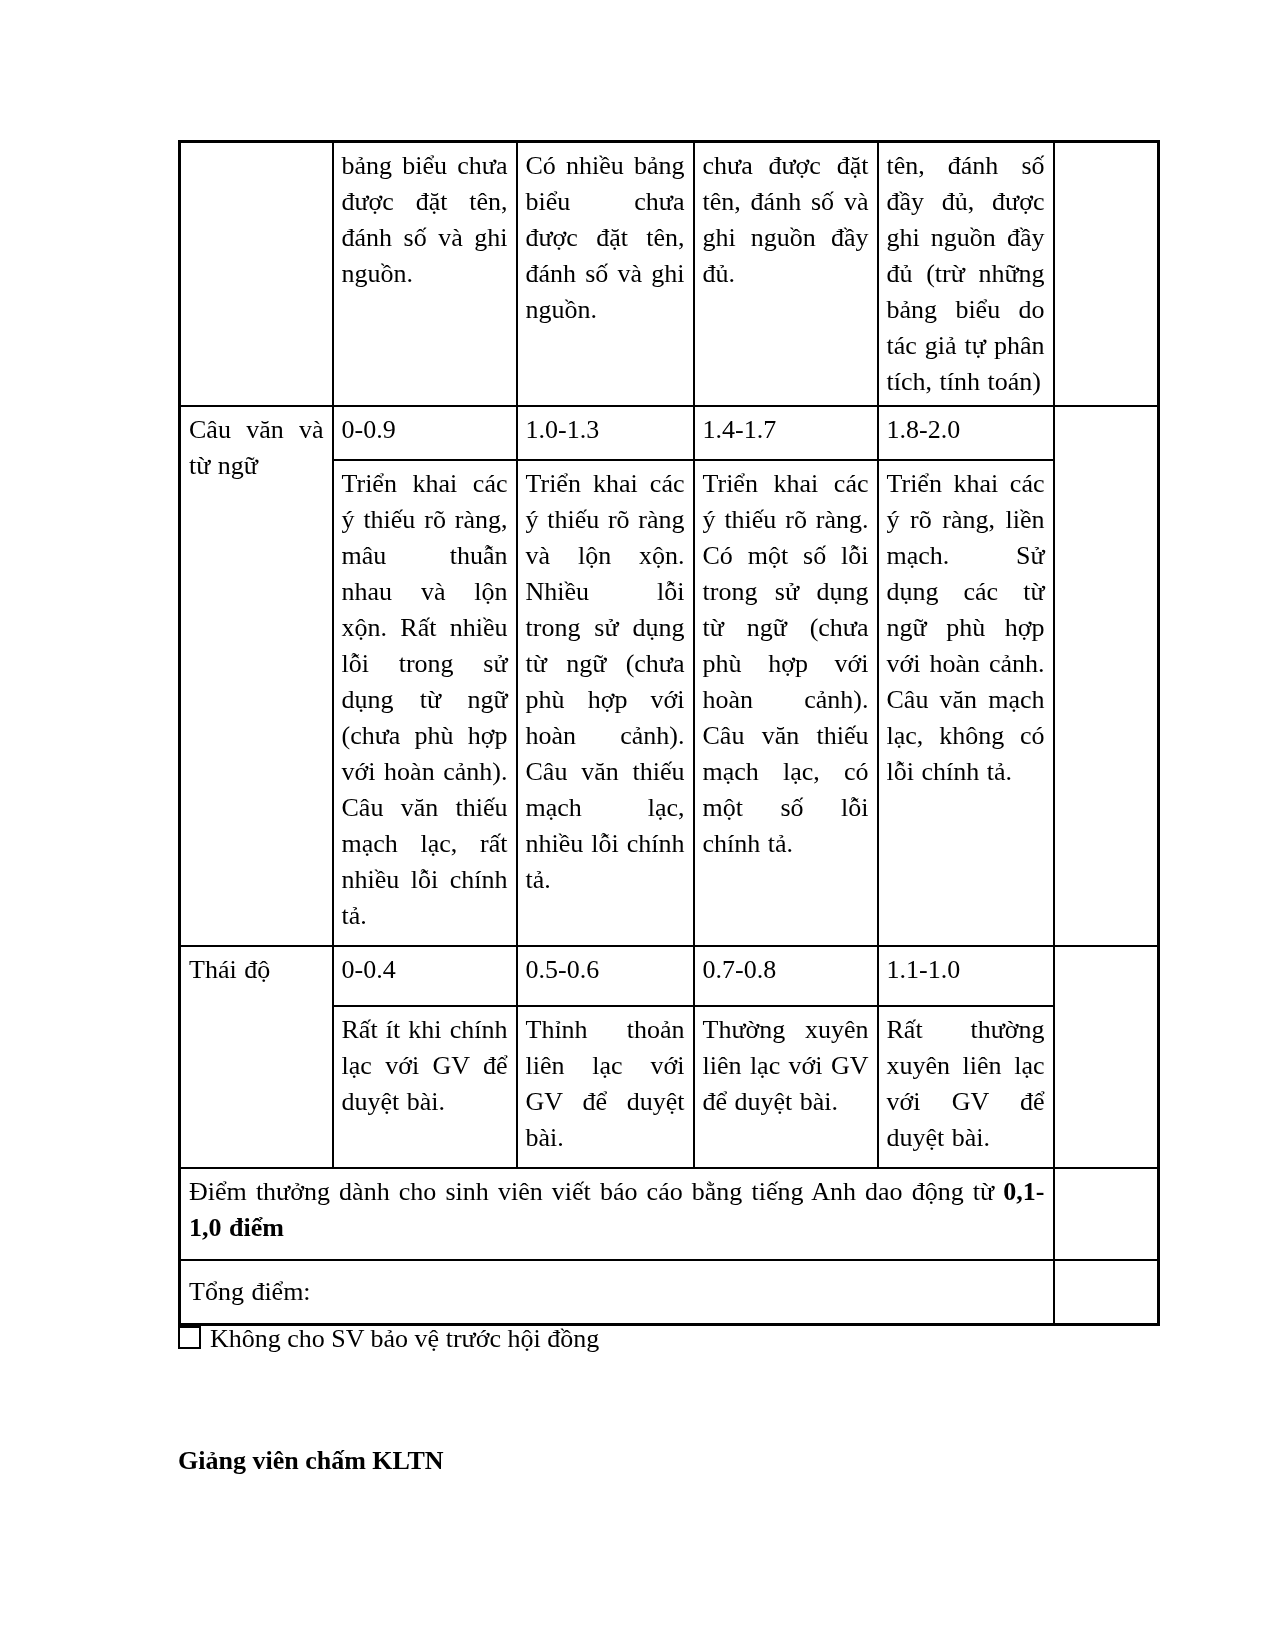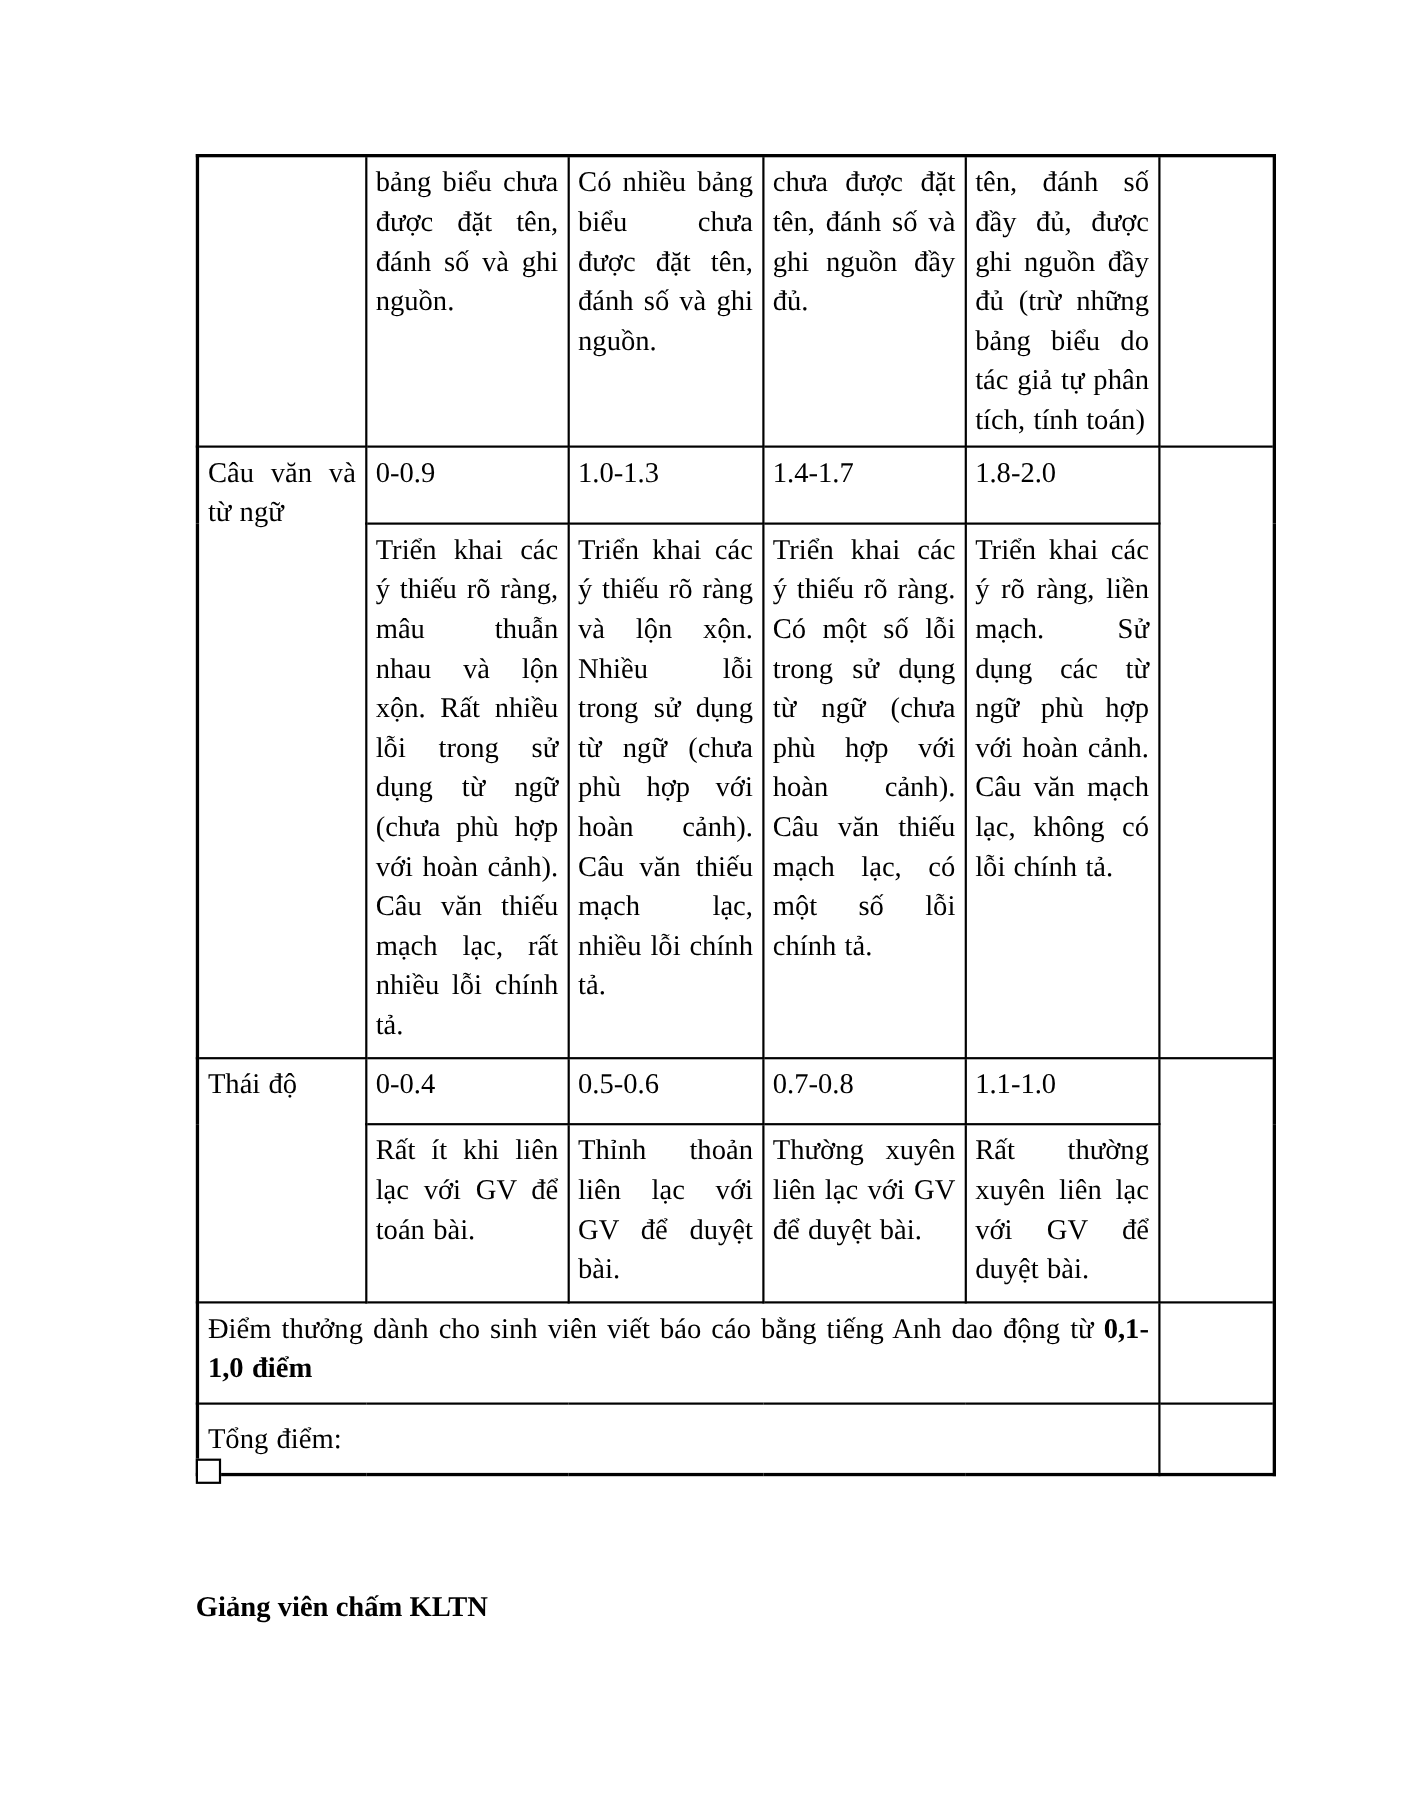--- a/index.html
+++ b/index.html
@@ -90,21 +90,21 @@
     <tbody>
         <tr style="height:238px">
       <td class="criterion"></td>
       <td>bảng biểu chưa được đặt tên, đánh số và ghi nguồn.</td>
       <td>Có nhiều bảng biểu chưa được đặt tên, đánh số và ghi nguồn.</td>
       <td>chưa được đặt tên, đánh số và ghi nguồn đầy đủ.</td>
       <td>tên, đánh số đầy đủ, được ghi nguồn đầy đủ (trừ những bảng biểu do tác giả tự phân tích, tính toán)</td>
       <td class="score-box"></td>
     </tr>
 
-    <tr style="height:70px">
+    <tr style="height:54px">
       <td class="criterion" rowspan="2">Câu văn và từ ngữ</td>
       <th class="score-head">0-0.9</th>
       <th class="score-head">1.0-1.3</th>
       <th class="score-head">1.4-1.7</th>
       <th class="score-head">1.8-2.0</th>
       <td class="score-box" rowspan="2"></td>
     </tr>
     <tr style="height:486px">
       <td>Triển khai các ý thiếu rõ ràng, mâu thuẫn nhau và lộn xộn. Rất nhiều lỗi trong sử dụng từ ngữ (chưa phù hợp với hoàn cảnh). Câu văn thiếu mạch lạc, rất nhiều lỗi chính tả.</td>
       <td>Triển khai các ý thiếu rõ ràng và lộn xộn. Nhiều lỗi trong sử dụng từ ngữ (chưa phù hợp với hoàn cảnh). Câu văn thiếu mạch lạc, nhiều lỗi chính tả.</td>
@@ -114,21 +114,21 @@
 
     <tr style="height:60px">
       <td class="criterion" rowspan="2">Thái độ</td>
       <th class="score-head">0-0.4</th>
       <th class="score-head">0.5-0.6</th>
       <th class="score-head">0.7-0.8</th>
       <th class="score-head">1.1-1.0</th>
       <td class="score-box" rowspan="2"></td>
     </tr>
     <tr style="height:162px">
-      <td>Rất ít khi liên lạc với GV để toán bài.</td>
+      <td>Rất ít khi chính lạc với GV để duyệt bài.</td>
       <td>Thỉnh thoản liên lạc với GV để duyệt bài.</td>
       <td>Thường xuyên liên lạc với GV để duyệt bài.</td>
       <td>Rất thường xuyên liên lạc với GV để duyệt bài.</td>
     </tr>
 
     <tr style="height:92px">
       <td class="span-cell" colspan="5">
         <span>Điểm thưởng dành cho sinh viên viết báo cáo bằng tiếng Anh dao động từ </span><span class="bold">0,1-1,0 điểm</span>
       </td>
       <td class="score-box"></td>
@@ -136,19 +136,19 @@
 
     <tr style="height:64px">
       <td class="span-cell bold" colspan="5" style="vertical-align:middle">Tổng điểm:</td>
       <td class="score-box"></td>
     </tr>
   </tbody>
     </table>
 
   <div class="conclusion-line">
     <span>
-      <span class="checkbox" style="margin-left:0"></span>
+      <span class="checkbox" style="margin-left:0"></span><span>Không cho SV bảo vệ trước hội đồng</span>
     </span>
   </div>
 
   <div class="signer-line">Giảng viên chấm KLTN</div>
 
 </div>
 
 </body></html>

